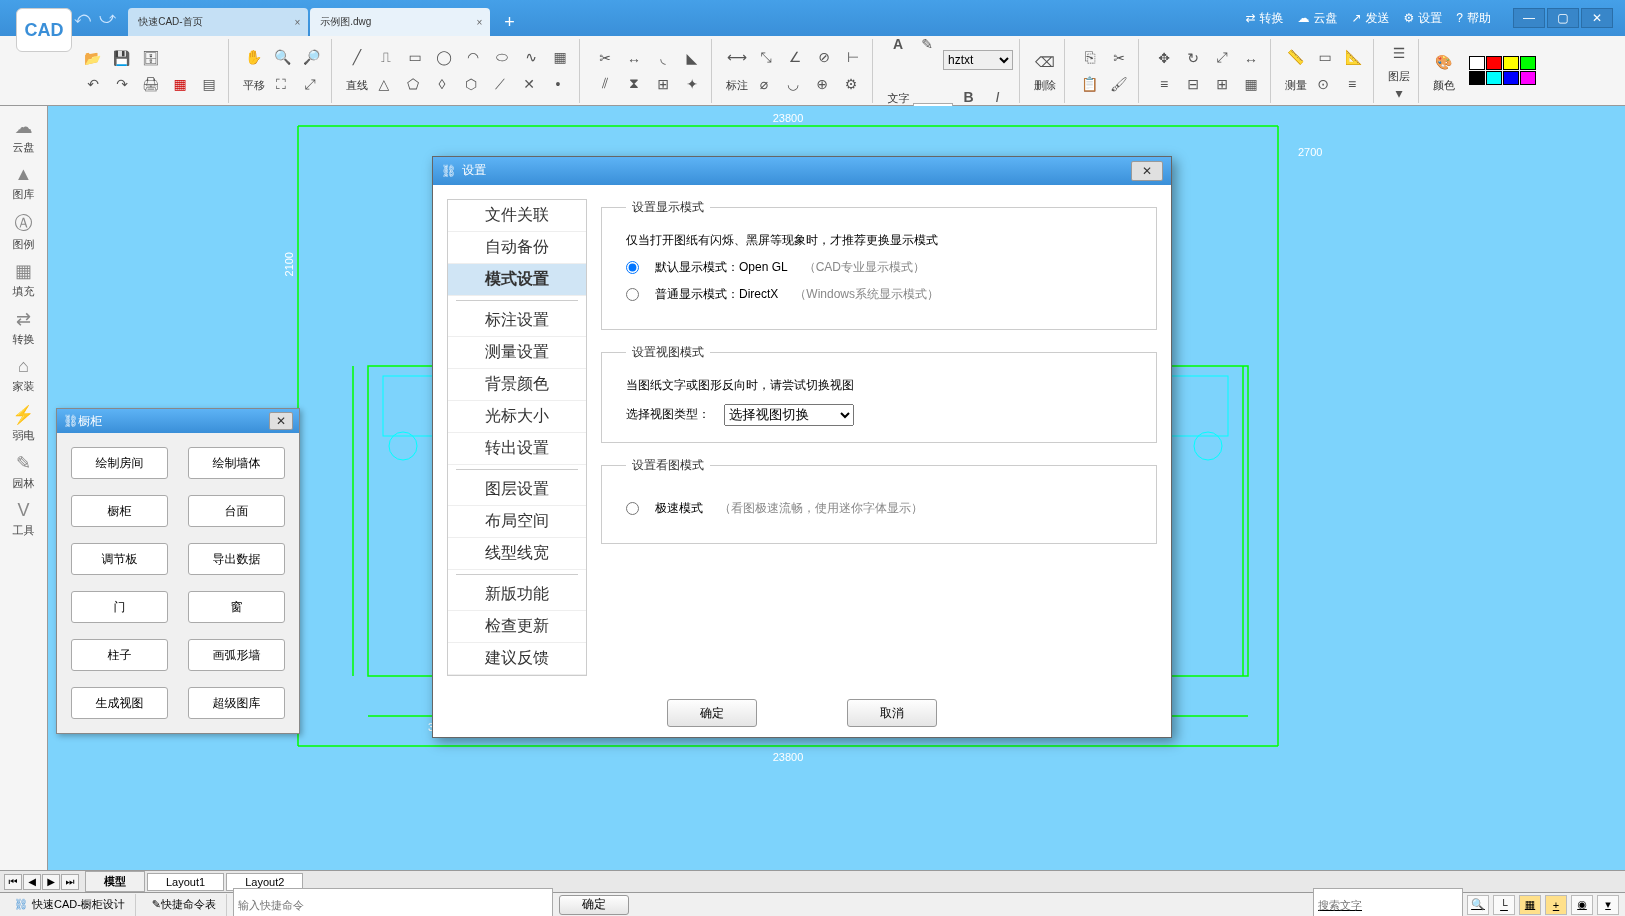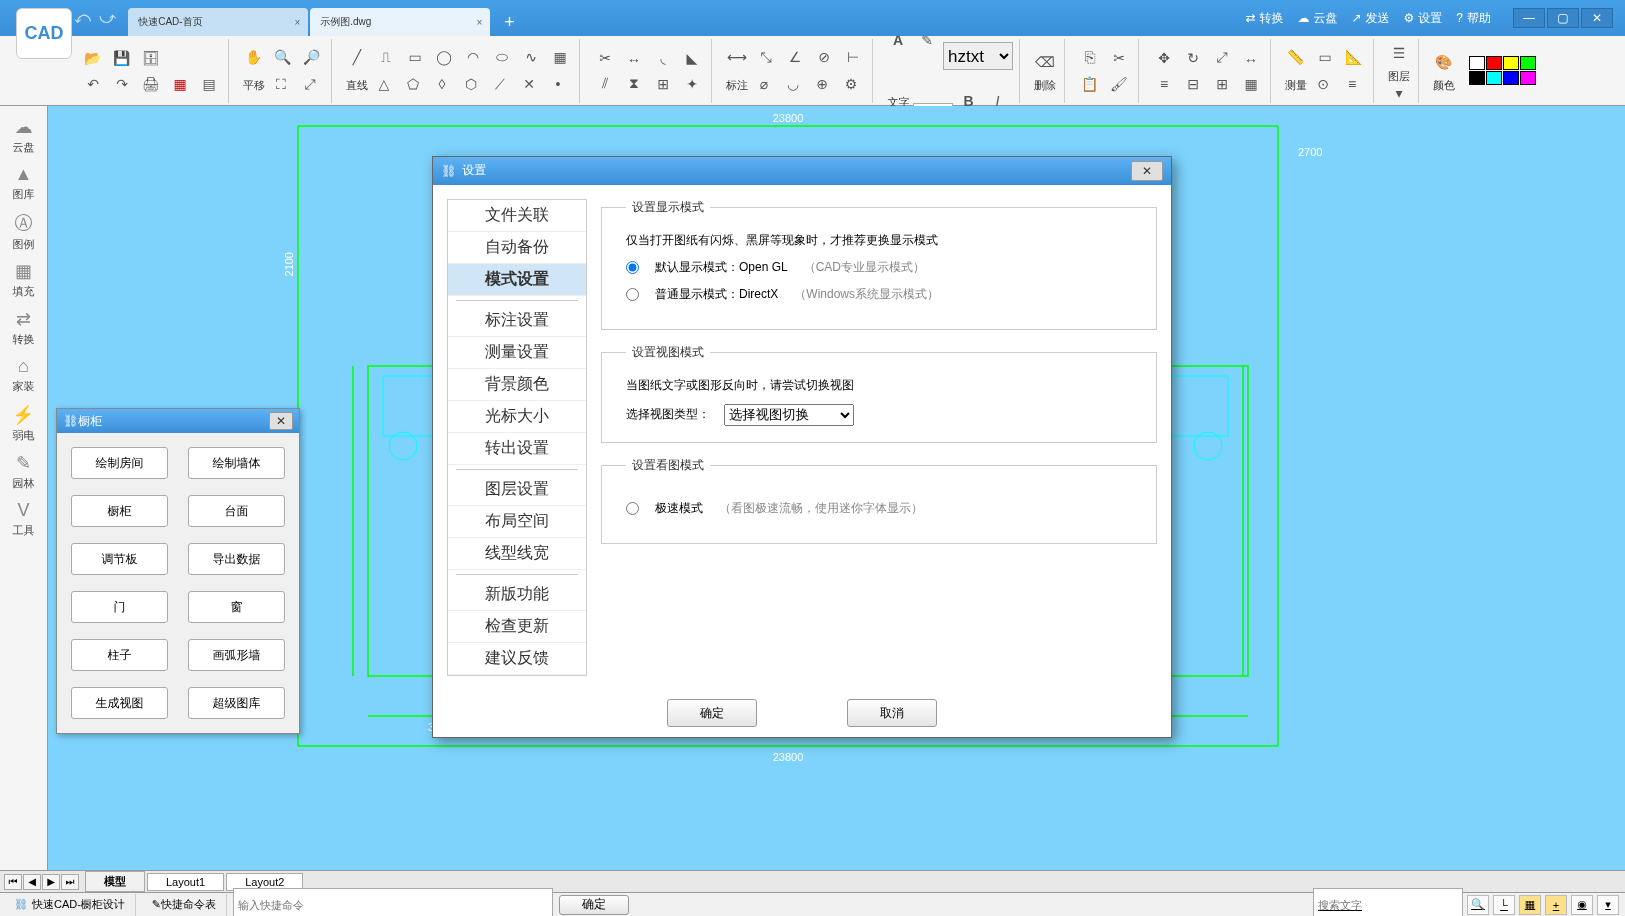--- a/index.html
+++ b/index.html
@@ -1,40 +1,40 @@
 <!DOCTYPE html>
 <html><head>
 <meta charset="utf-8">
 <style>
 * { box-sizing: border-box; margin: 0; padding: 0; font-family: "Microsoft YaHei", sans-serif; }
 body { width: 1625px; height: 916px; background: #000; overflow: hidden; position: relative; font-size: 12px; }
 
 
 .titlebar { height: 36px; background: linear-gradient(#45a0e8, #3a8fd8); display: flex; align-items: center; color: #fff; position: relative; }
-.titlebar .logo { width: 56px; height: 51px; background: #fff; border-radius: 6px; margin: 4px 4px 0 8px; display: flex; align-items: center; justify-content: center; color: #3a8fd8; font-weight: bold; font-size: 18px; position: absolute; top: 4px; left: 8px; z-index: 2; border: 1px solid #ccc; }
+.titlebar .logo { width: 56px; height: 44px; background: #fff; border-radius: 6px; margin: 4px 4px 0 8px; display: flex; align-items: center; justify-content: center; color: #3a8fd8; font-weight: bold; font-size: 18px; position: absolute; top: 4px; left: 8px; z-index: 2; border: 1px solid #ccc; }
 .titlebar .nav-arrows { margin-left: 74px; display: flex; gap: 8px; }
 .titlebar .nav-arrows span { color: #cce5ff; font-size: 16px; cursor: pointer; }
 .tabs { display: flex; margin-left: 12px; height: 28px; align-self: flex-end; }
 .tab { padding: 4px 30px 4px 10px; background: #e8f2fa; color: #333; border-radius: 4px 4px 0 0; margin-right: 2px; position: relative; min-width: 180px; font-size: 10px; display: flex; align-items: center; }
 .tab.inactive { background: #c5e0f5; }
 .tab .close-x { position: absolute; right: 8px; color: #666; }
 .tab-add { padding: 4px 12px; color: #fff; font-size: 18px; align-self: center; }
 .titlebar .right-items { margin-left: auto; display: flex; gap: 14px; margin-right: 12px; align-items: center; }
 .titlebar .right-items span { font-size: 12px; cursor: pointer; display: flex; align-items: center; gap: 4px; }
 .win-controls { display: flex; gap: 2px; margin-left: 8px; }
 .win-controls div { width: 32px; height: 20px; background: #3886c9; display: flex; align-items: center; justify-content: center; border: 1px solid #2a6ea8; }
 
 
 .ribbon { height: 70px; background: #f5f5f5; border-bottom: 1px solid #999; display: flex; align-items: center; padding-left: 74px; gap: 6px; }
 .ribbon-group { height: 64px; border-right: 1px solid #ccc; padding: 2px 6px; display: flex; flex-direction: column; justify-content: center; }
 .ribbon-row { display: flex; gap: 3px; align-items: center; }
 .ribbon-btn { width: 26px; height: 26px; border: 1px solid transparent; display: flex; align-items: center; justify-content: center; font-size: 14px; cursor: pointer; border-radius: 3px; color: #555; }
 .ribbon-label { font-size: 11px; text-align: center; color: #333; padding-top: 2px; }
 .ribbon-vgroup { display: flex; flex-direction: column; align-items: center; gap: 1px; }
-.ribbon input, .ribbon select { font-size: 17px; height: 28px; border: 1px solid #aaa; margin-top: 32px; }
+.ribbon input, .ribbon select { font-size: 12px; height: 20px; border: 1px solid #aaa; margin-top: 32px; }
 
 
 .color-swatches { display: flex; flex-wrap: wrap; width: 70px; gap: 1px; }
 .swatch { width: 16px; height: 14px; border: 1px solid #000; }
 
 
 .left-nav { position: absolute; left: 0; top: 106px; width: 48px; bottom: 46px; background: #f5f5f5; border-right: 1px solid #999; display: flex; flex-direction: column; align-items: center; padding-top: 6px; gap: 2px; }
 .left-nav-item { width: 40px; height: 46px; display: flex; flex-direction: column; align-items: center; justify-content: center; font-size: 11px; color: #444; cursor: pointer; border-radius: 3px; gap: 2px; }
 .left-nav-item .icon { font-size: 18px; color: #888; }
 

